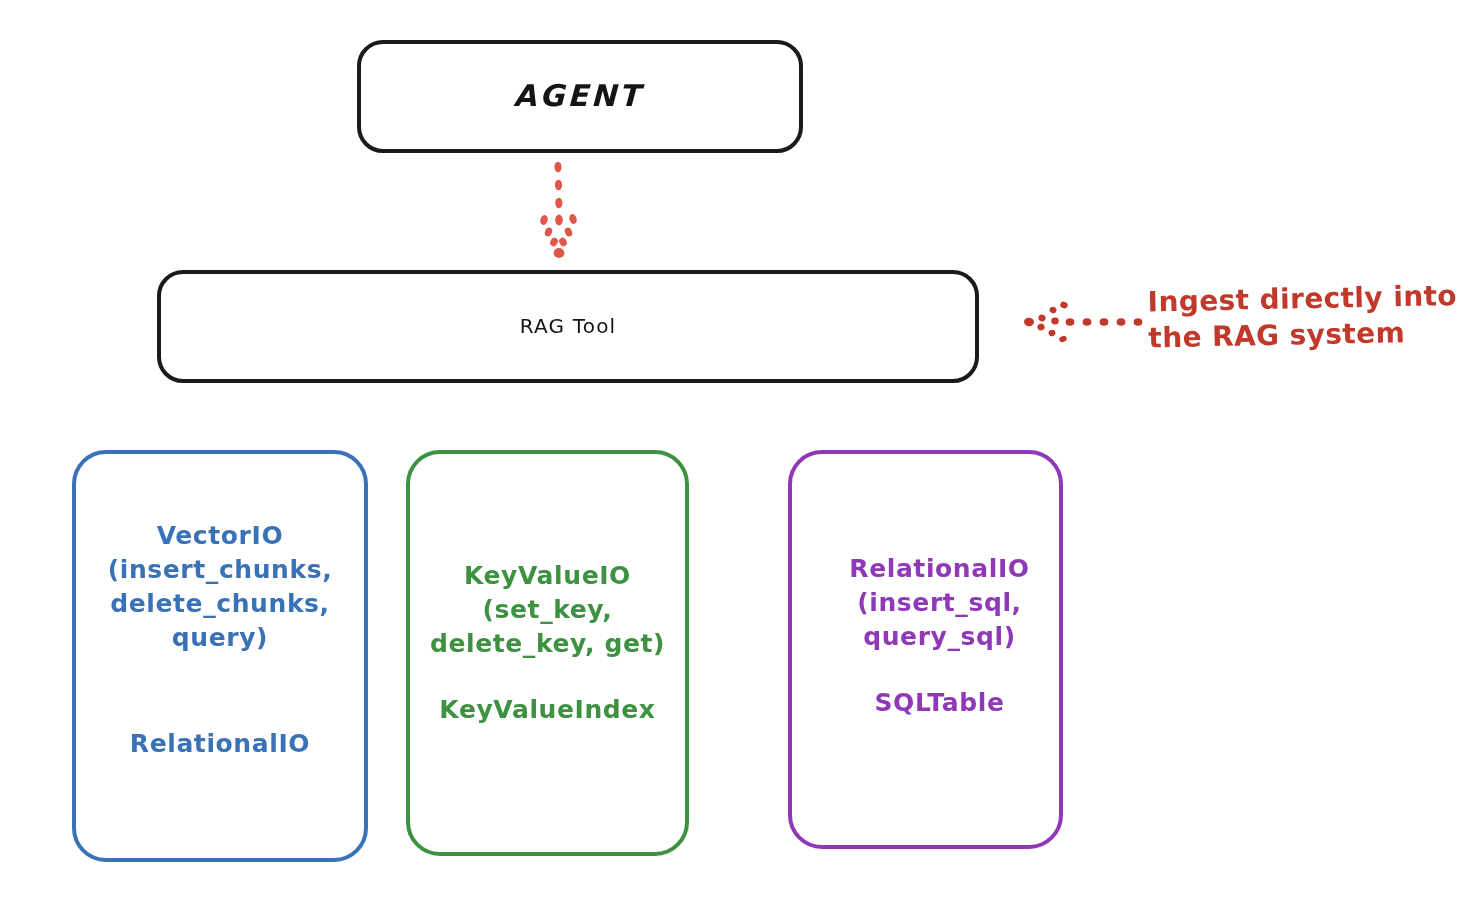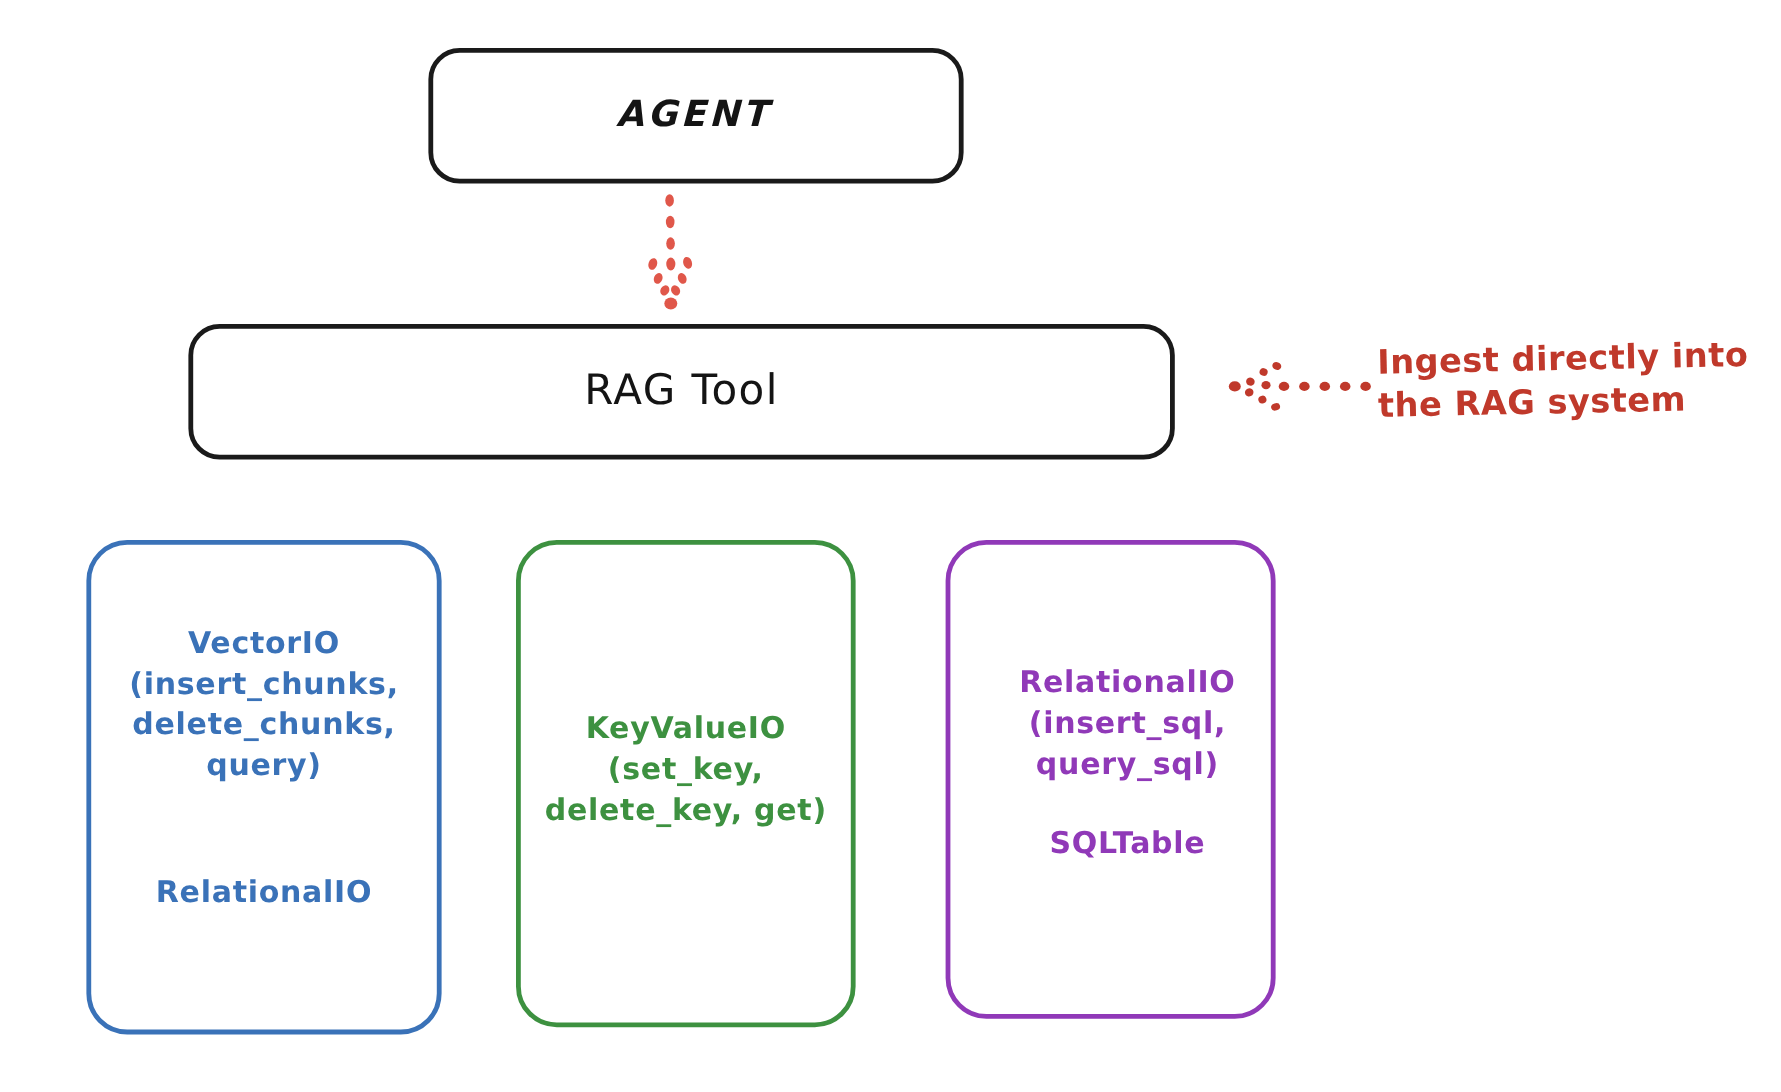--- a/index.html
+++ b/index.html
@@ -58,21 +58,21 @@
   
   #ragtool-node {
     left: 157px;
     top: 270px;
     width: 822px;
     height: 113px;
     border: 4.5px solid #1a1a1a;
     border-radius: 26px;
   }
   #ragtool-node .node-label {
-    font-size: 35px;
+    font-size: 20px;
     font-weight: 500;
     letter-spacing: 1.2px;
     color: #141414;
   }
 
   
   .provider {
     border-radius: 34px;
     flex-direction: column;
     padding: 0 10px;
@@ -97,21 +97,21 @@
     width: 296px;
     height: 412px;
     border: 4px solid #3a72b8;
     transform: translateY(0);
   }
   #vectorio-node .api-label,
   #vectorio-node .index-label { color: #3a72b8; }
   #vectorio-node .stack { margin-top: -36px; gap: 40px; }
 
   #keyvalueio-node {
-    left: 430px;
+    left: 406px;
     top: 450px;
     width: 283px;
     height: 406px;
     border: 4px solid #3d9140;
   }
   #keyvalueio-node .api-label,
   #keyvalueio-node .index-label { color: #3d9140; }
   #keyvalueio-node .stack { margin-top: -24px; }
 
   #relationalio-node {
@@ -214,20 +214,21 @@
 query)</span>
       <span class="index-label">RelationalIO</span>
     </div>
   </div>
 
   <div class="node provider" id="keyvalueio-node">
     <div class="stack">
       <span class="api-label">KeyValueIO
 (set_key,
 delete_key, get)</span>
+      <span class="index-label">KeyValueIndex</span>
     </div>
   </div>
 
   <div class="node provider" id="relationalio-node">
     <div class="stack">
       <span class="api-label">RelationalIO
 (insert_sql,
 query_sql)</span>
       <span class="index-label">SQLTable</span>
     </div>

